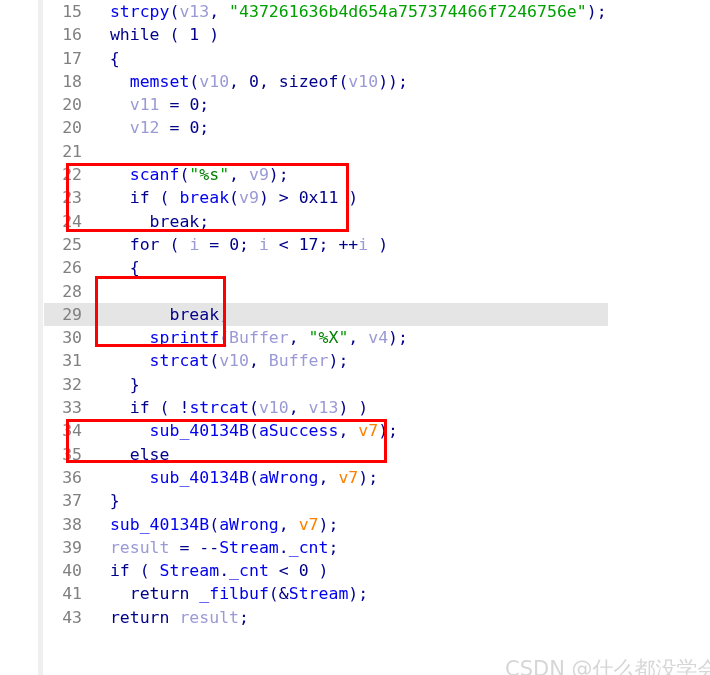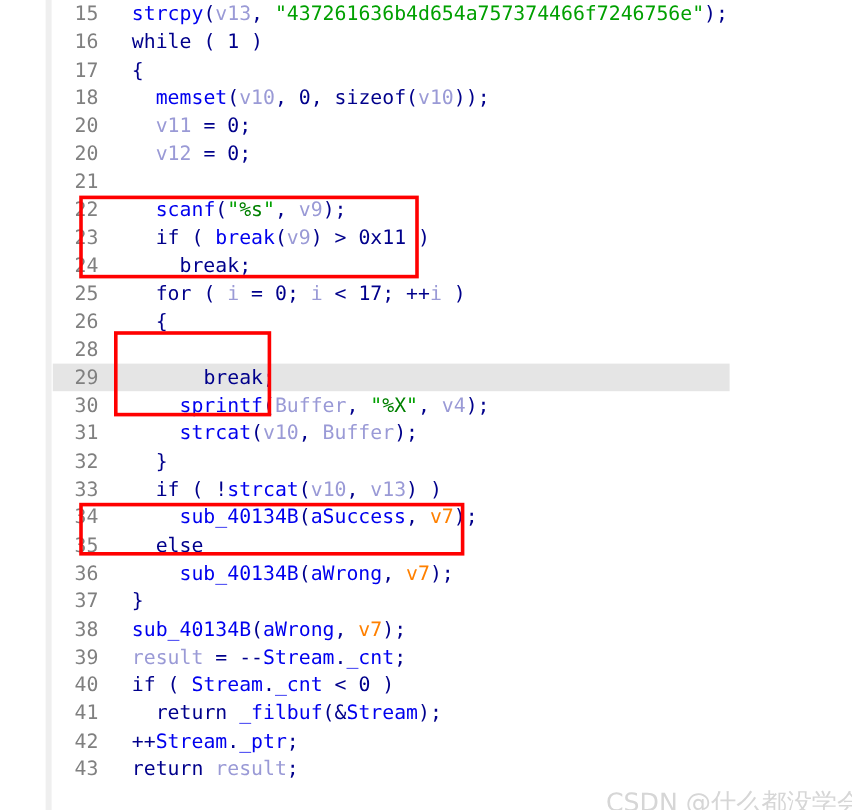--- a/index.html
+++ b/index.html
@@ -140,21 +140,20 @@
       <div class="code-line"><span class="gutter">32</span><span class="code-text"><span class="t-plain">    }</span></span></div>
       <div class="code-line"><span class="gutter">33</span><span class="code-text"><span class="t-plain">    </span><span class="t-kw">if</span><span class="t-plain"> ( !</span><span class="t-fn">strcat</span><span class="t-plain">(</span><span class="t-var">v10</span><span class="t-plain">, </span><span class="t-var">v13</span><span class="t-plain">) )</span></span></div>
       <div class="code-line"><span class="gutter">34</span><span class="code-text"><span class="t-plain">      </span><span class="t-fn">sub_40134B</span><span class="t-plain">(</span><span class="t-aconst">aSuccess</span><span class="t-plain">, </span><span class="t-varo">v7</span><span class="t-plain">);</span></span></div>
       <div class="code-line"><span class="gutter">35</span><span class="code-text"><span class="t-plain">    </span><span class="t-kw">else</span></span></div>
       <div class="code-line"><span class="gutter">36</span><span class="code-text"><span class="t-plain">      </span><span class="t-fn">sub_40134B</span><span class="t-plain">(</span><span class="t-aconst">aWrong</span><span class="t-plain">, </span><span class="t-varo">v7</span><span class="t-plain">);</span></span></div>
       <div class="code-line"><span class="gutter">37</span><span class="code-text"><span class="t-plain">  }</span></span></div>
       <div class="code-line"><span class="gutter">38</span><span class="code-text"><span class="t-plain">  </span><span class="t-fn">sub_40134B</span><span class="t-plain">(</span><span class="t-aconst">aWrong</span><span class="t-plain">, </span><span class="t-varo">v7</span><span class="t-plain">);</span></span></div>
       <div class="code-line"><span class="gutter">39</span><span class="code-text"><span class="t-plain">  </span><span class="t-var">result</span><span class="t-plain"> = --</span><span class="t-glob">Stream</span><span class="t-plain">.</span><span class="t-glob">_cnt</span><span class="t-plain">;</span></span></div>
       <div class="code-line"><span class="gutter">40</span><span class="code-text"><span class="t-plain">  </span><span class="t-kw">if</span><span class="t-plain"> ( </span><span class="t-glob">Stream</span><span class="t-plain">.</span><span class="t-glob">_cnt</span><span class="t-plain"> &lt; </span><span class="t-num">0</span><span class="t-plain"> )</span></span></div>
       <div class="code-line"><span class="gutter">41</span><span class="code-text"><span class="t-plain">    </span><span class="t-kw">return</span><span class="t-plain"> </span><span class="t-fn">_filbuf</span><span class="t-plain">(&amp;</span><span class="t-glob">Stream</span><span class="t-plain">);</span></span></div>
-      <div class="code-line"><span class="gutter">42</span><span class="code-text"><span class="t-plain">  ++</span><span class="t-glob">Stream</span><span class="t-plain">.</span><span class="t-glob">_ptr</span><span class="t-plain">;</span></span></div>
       <div class="code-line"><span class="gutter">43</span><span class="code-text"><span class="t-plain">  </span><span class="t-kw">return</span><span class="t-plain"> </span><span class="t-var">result</span><span class="t-plain">;</span></span></div>
     </div>
 
   <div id="anno-layer">
       <div class="anno-box" style="left: 66px; top: 163px; width: 283px; height: 69px; border-color: rgb(255, 0, 0);"></div>
       <div class="anno-box" style="left: 95px; top: 276px; width: 131px; height: 71px; border-color: rgb(255, 0, 0);"></div>
       <div class="anno-box" style="left: 66px; top: 419px; width: 321px; height: 44px; border-color: rgb(255, 0, 0);"></div>
     </div>
 
   <div id="watermark" style="left: 505px; top: 645px;">CSDN @什么都没学会</div>

